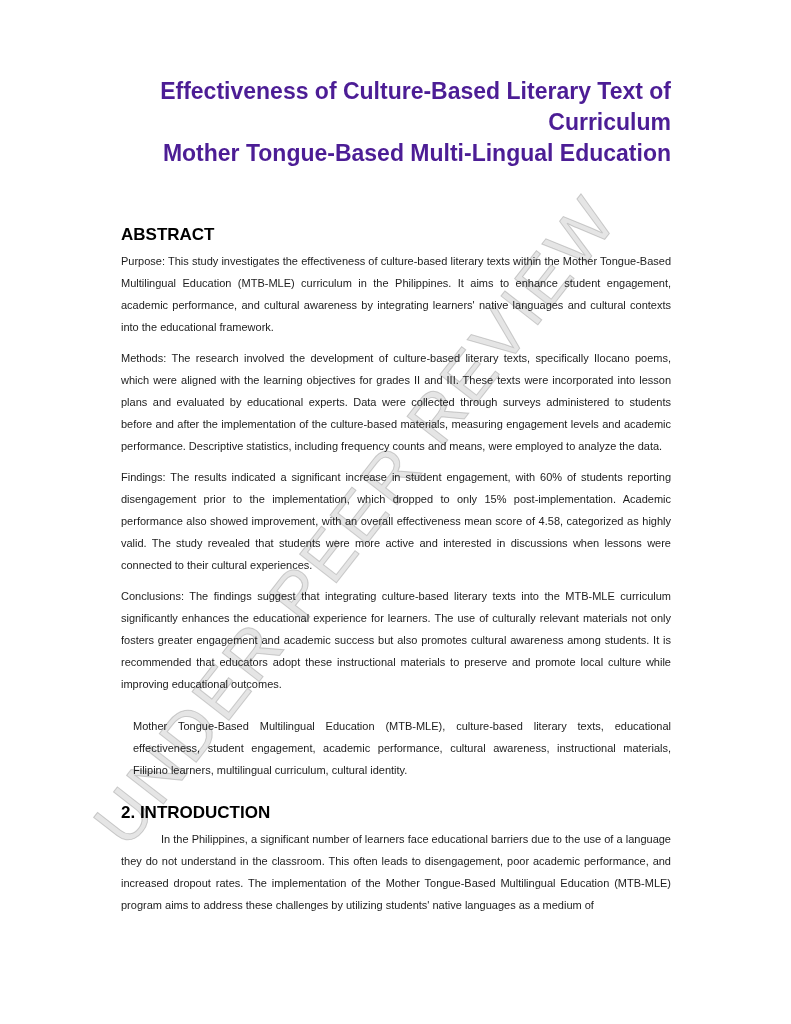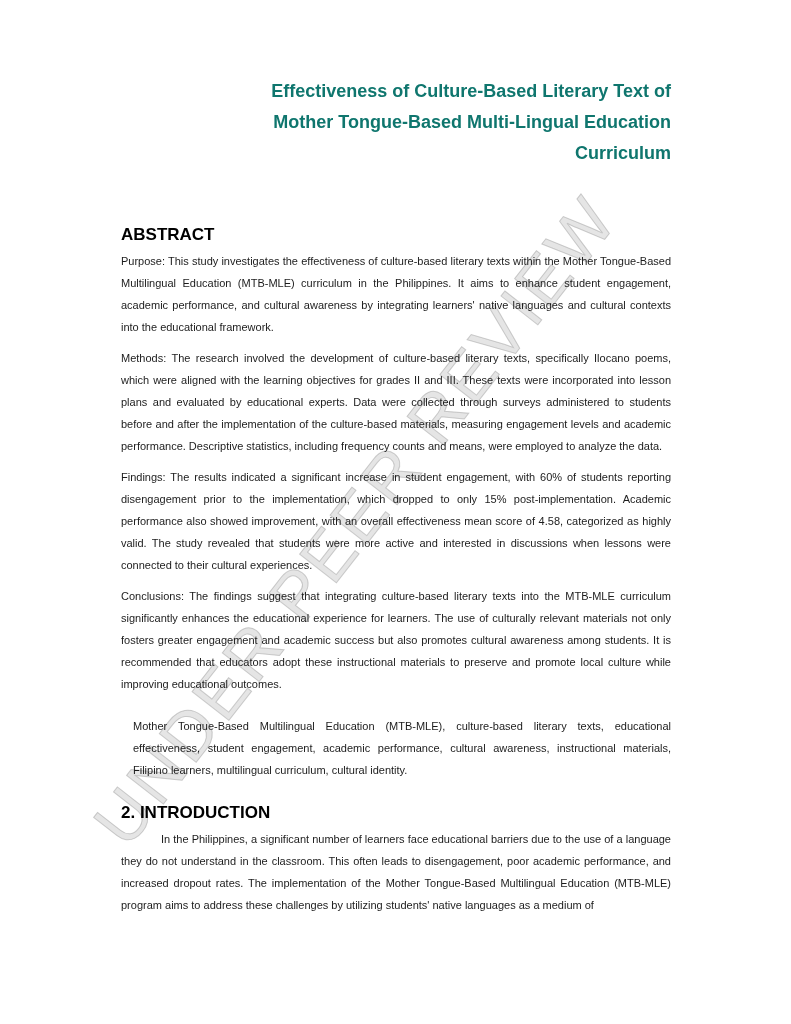--- a/index.html
+++ b/index.html
@@ -36,23 +36,23 @@
   }
   .content {
     position: relative;
     z-index: 1;
     padding: 76px 120px 0 121px;
     color: #1c1c1c;
   }
   .title-block {
     text-align: right;
     font-weight: bold;
-    font-size: 18px;
+    font-size: 23px;
     line-height: 31px;
-    color: #0f766e;
+    color: #4c1d95;
     margin: 0 0 58px 0;
   }
   .section {
     margin: 0;
   }
   .section-heading {
     font-size: 17px;
     font-weight: bold;
     color: #000000;
     margin: 0 0 7px 0;
@@ -81,22 +81,22 @@
 <body>
 
 <div class="paper">
 
   <div class="watermark">UNDER PEER REVIEW</div>
 
   <div class="content">
 
     <div class="title-block">
       <div>Effectiveness of Culture-Based Literary Text of</div>
+      <div>Curriculum</div>
       <div>Mother Tongue-Based Multi-Lingual Education</div>
-      <div>Curriculum</div>
     </div>
 
     <div class="section">
       <div class="section-heading">ABSTRACT</div>
       <p class="body-par">Purpose: This study investigates the effectiveness of culture-based literary texts within the Mother Tongue-Based Multilingual Education (MTB-MLE) curriculum in the Philippines. It aims to enhance student engagement, academic performance, and cultural awareness by integrating learners' native languages and cultural contexts into the educational framework.</p>
       <p class="body-par">Methods: The research involved the development of culture-based literary texts, specifically Ilocano poems, which were aligned with the learning objectives for grades II and III. These texts were incorporated into lesson plans and evaluated by educational experts. Data were collected through surveys administered to students before and after the implementation of the culture-based materials, measuring engagement levels and academic performance. Descriptive statistics, including frequency counts and means, were employed to analyze the data.</p>
       <p class="body-par">Findings: The results indicated a significant increase in student engagement, with 60% of students reporting disengagement prior to the implementation, which dropped to only 15% post-implementation. Academic performance also showed improvement, with an overall effectiveness mean score of 4.58, categorized as highly valid. The study revealed that students were more active and interested in discussions when lessons were connected to their cultural experiences.</p>
       <p class="body-par">Conclusions: The findings suggest that integrating culture-based literary texts into the MTB-MLE curriculum significantly enhances the educational experience for learners. The use of culturally relevant materials not only fosters greater engagement and academic success but also promotes cultural awareness among students. It is recommended that educators adopt these instructional materials to preserve and promote local culture while improving educational outcomes.</p>
     </div>
 

